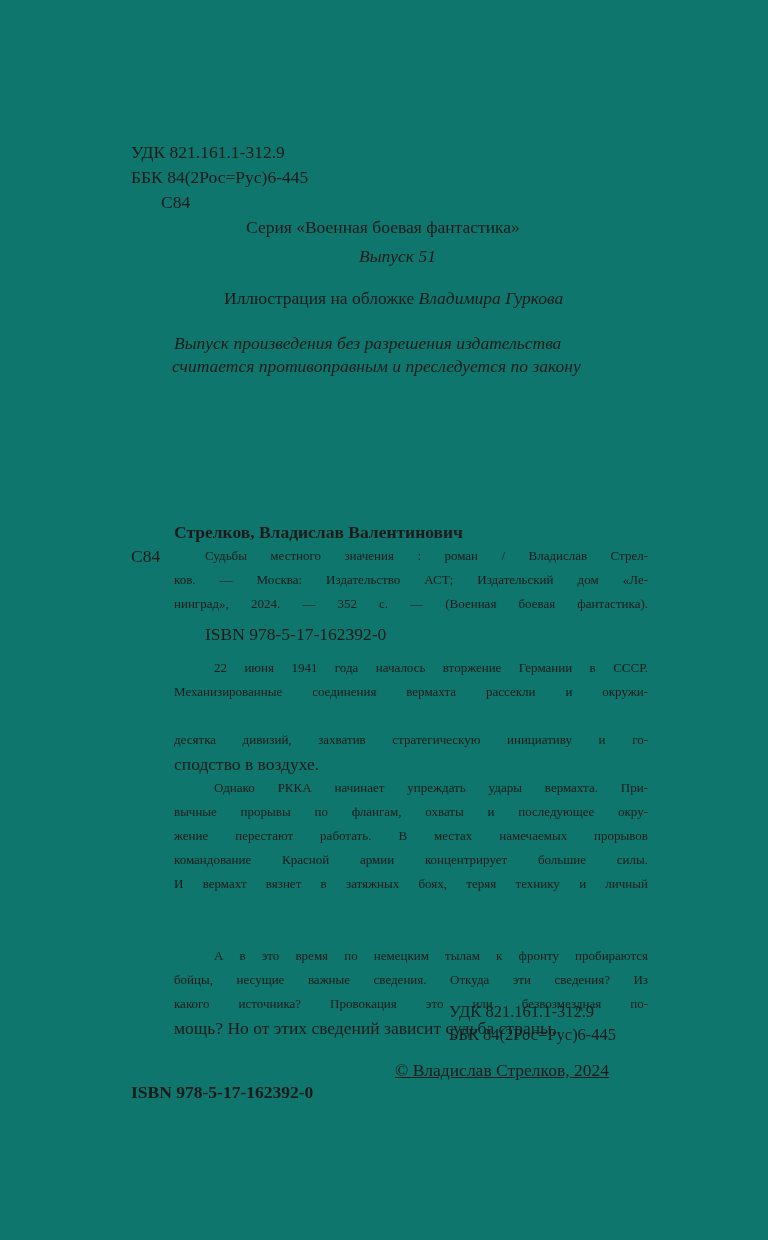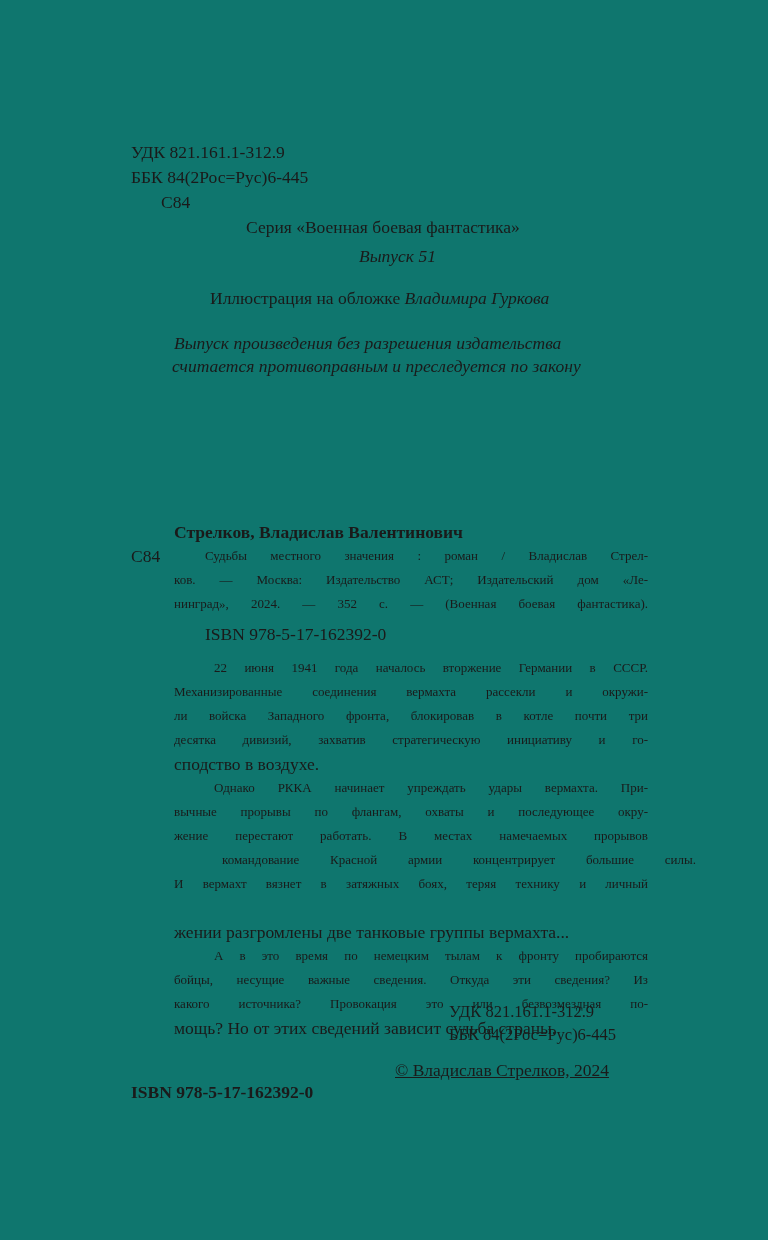--- a/index.html
+++ b/index.html
@@ -17,46 +17,44 @@
 
 <div class="page">
 
   <div class="ln" style="left:131px; top:141px;">УДК 821.161.1-312.9</div>
   <div class="ln" style="left:131px; top:166px;">ББК 84(2Рос=Рус)6-445</div>
   <div class="ln" style="left:161px; top:191px;">С84</div>
 
   <div class="ln" style="left:246px; top:216px;">Серия «Военная боевая фантастика»</div>
   <div class="ln it" style="left:359px; top:245px;">Выпуск 51</div>
 
-  <div class="ln" style="left:210px; top:287px;">
+  <div class="ln" style="left:224px; top:287px;">
     <span>Иллюстрация на обложке </span><span class="it">Владимира Гуркова</span>
   </div>
 
   <div class="ln it" style="left:174px; top:332px;">Выпуск произведения без разрешения издательства</div>
   <div class="ln it" style="left:172px; top:355px;">считается противоправным и преследуется по закону</div>
 
   <div class="ln b" style="left:174px; top:521px;">Стрелков, Владислав Валентинович</div>
   <div class="ln" style="left:131px; top:545px;">С84</div>
   <div class="just" style="left:205px; top:545px; width:443px;">Судьбы местного значения : роман / Владислав Стрел-</div>
   <div class="just" style="left:174px; top:569px; width:474px;">ков. — Москва: Издательство АСТ; Издательский дом «Ле-</div>
   <div class="just" style="left:174px; top:593px; width:474px;">нинград», 2024. — 352 с. — (Военная боевая фантастика).</div>
   <div class="ln" style="left:205px; top:623px;">ISBN 978-5-17-162392-0</div>
 
   <div class="just" style="left:214px; top:657px; width:434px;">22 июня 1941 года началось вторжение Германии в СССР.</div>
   <div class="just" style="left:174px; top:681px; width:474px;">Механизированные соединения вермахта рассекли и окружи-</div>
-  <div class="just" style="left:174px; top:705px; width:474px;">ли войска Западного фронта, блокировав в котле почти три</div>
   <div class="just" style="left:174px; top:729px; width:474px;">десятка дивизий, захватив стратегическую инициативу и го-</div>
   <div class="ln" style="left:174px; top:753px;">сподство в воздухе.</div>
 
   <div class="just" style="left:214px; top:777px; width:434px;">Однако РККА начинает упреждать удары вермахта. При-</div>
   <div class="just" style="left:174px; top:801px; width:474px;">вычные прорывы по флангам, охваты и последующее окру-</div>
   <div class="just" style="left:174px; top:825px; width:474px;">жение перестают работать. В местах намечаемых прорывов</div>
-  <div class="just" style="left:174px; top:849px; width:474px;margin-left:48px;">командование Красной армии концентрирует большие силы.</div>
+  <div class="just" style="left:174px; top:849px; width:474px;">командование Красной армии концентрирует большие силы.</div>
   <div class="just" style="left:174px; top:873px; width:474px;">И вермахт вязнет в затяжных боях, теряя технику и личный</div>
-  <div class="ln" style="left:174px; top:921px;">жении разгромлены две танковые группы вермахта...</div>
 
   <div class="just" style="left:214px; top:945px; width:434px;">А в это время по немецким тылам к фронту пробираются</div>
   <div class="just" style="left:174px; top:969px; width:474px;">бойцы, несущие важные сведения. Откуда эти сведения? Из</div>
   <div class="just" style="left:174px; top:993px; width:474px;">какого источника? Провокация это или безвозмездная по-</div>
   <div class="ln" style="left:174px; top:1017px;">мощь? Но от этих сведений зависит судьба страны.</div>
 
   <div class="ln" style="left:449px; top:1001px; font-size:16.5px;">УДК 821.161.1-312.9</div>
   <div class="ln" style="left:449px; top:1024px; font-size:16.5px;">ББК 84(2Рос=Рус)6-445</div>
 
   <div class="ln" style="left:395px; top:1059px;text-decoration:underline;">© Владислав Стрелков, 2024</div>

